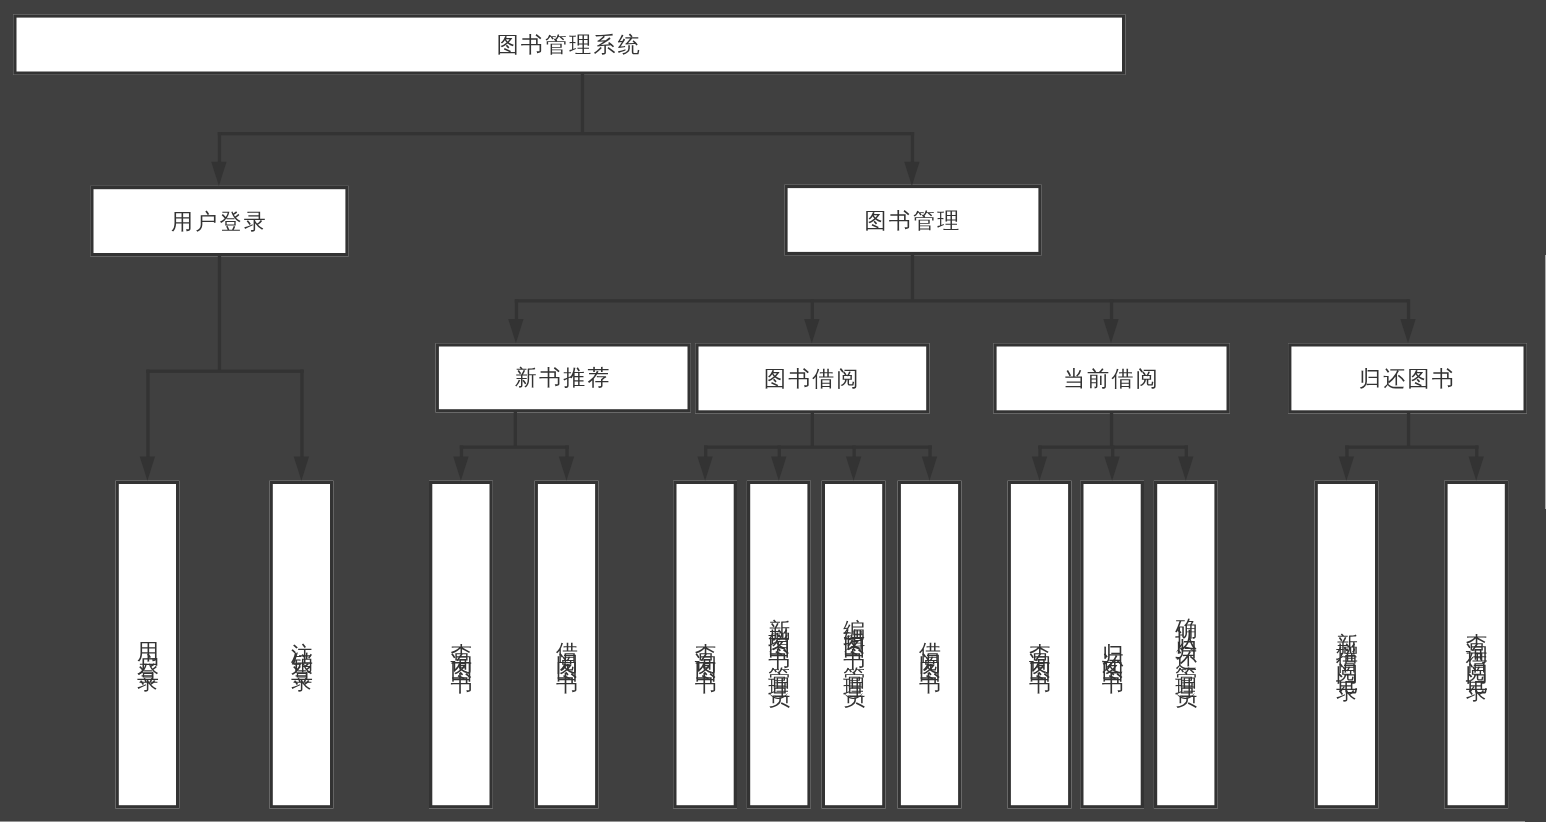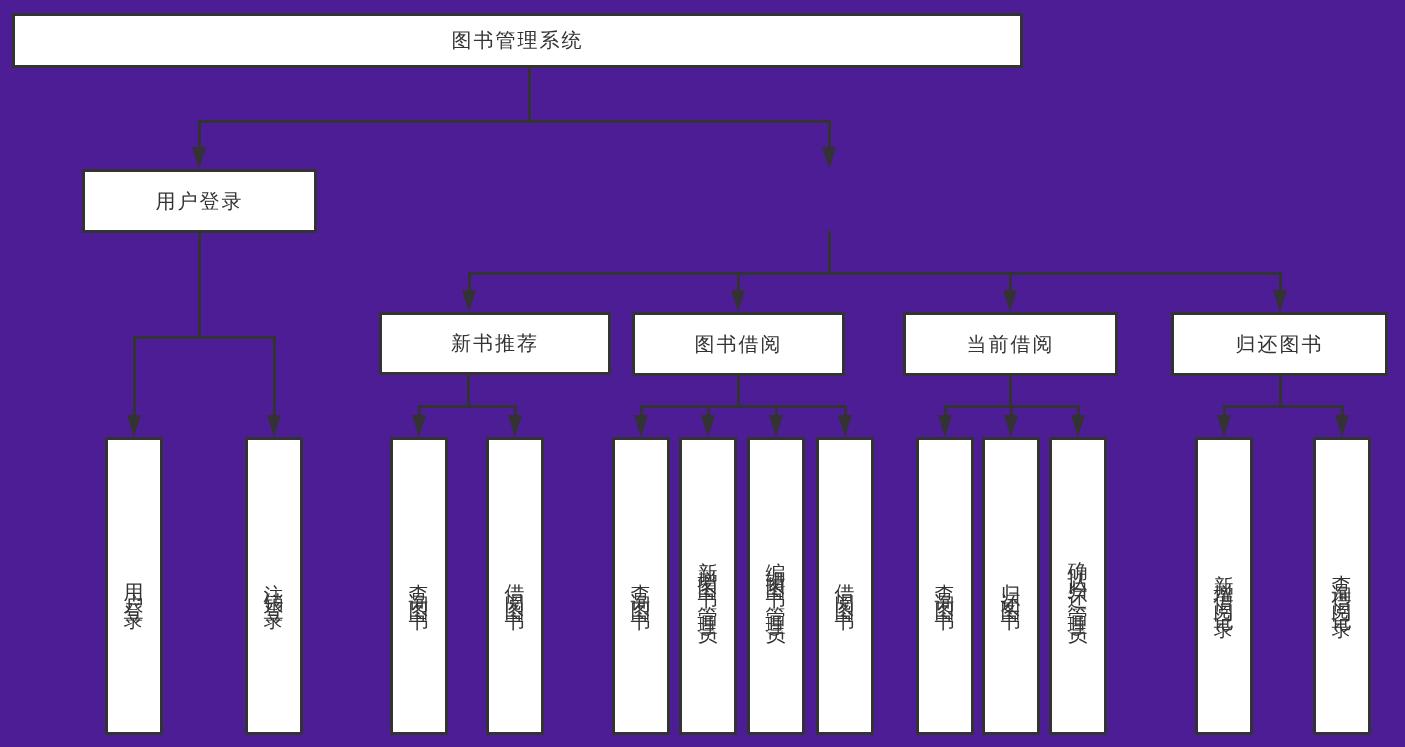--- a/index.html
+++ b/index.html
@@ -5,21 +5,21 @@
   html, body {
     margin: 0;
     padding: 0;
     background: #ffffff;
     font-family: "Liberation Sans", "DejaVu Sans", sans-serif;
   }
   #canvas {
     position: relative;
     width: 1405px;
     height: 747px;
-    background: #4c1d95;
+    background: #404040;
     overflow: hidden;
   }
   
   .box {
     position: absolute;
     box-sizing: border-box;
     background: #ffffff;
     border: 3px solid #333333;
     display: flex;
     align-items: center;
@@ -79,22 +79,25 @@
 <div id="canvas">
 
   <div class="box" style="left:12px; top:13px; width:1011px; height:55px;">
     <span>图书管理系统</span>
   </div>
 
   <div class="box" style="left:82px; top:169px; width:235px; height:64px;">
     <span>用户登录</span>
   </div>
 
-
-  <div class="box" style="left:379px; top:312px; width:232px; height:63px;">
+  <div class="box" style="left:713px; top:168px; width:234px; height:64px;">
+    <span>图书管理</span>
+  </div>
+
+  <div class="box" style="left:396px; top:312px; width:232px; height:63px;">
     <span>新书推荐</span>
   </div>
 
   <div class="box" style="left:903px; top:312px; width:215px; height:64px;">
     <span>当前借阅</span>
   </div>
 
   <div class="box" style="left:632px; top:312px; width:213px; height:64px;">
     <span>图书借阅</span>
   </div>

